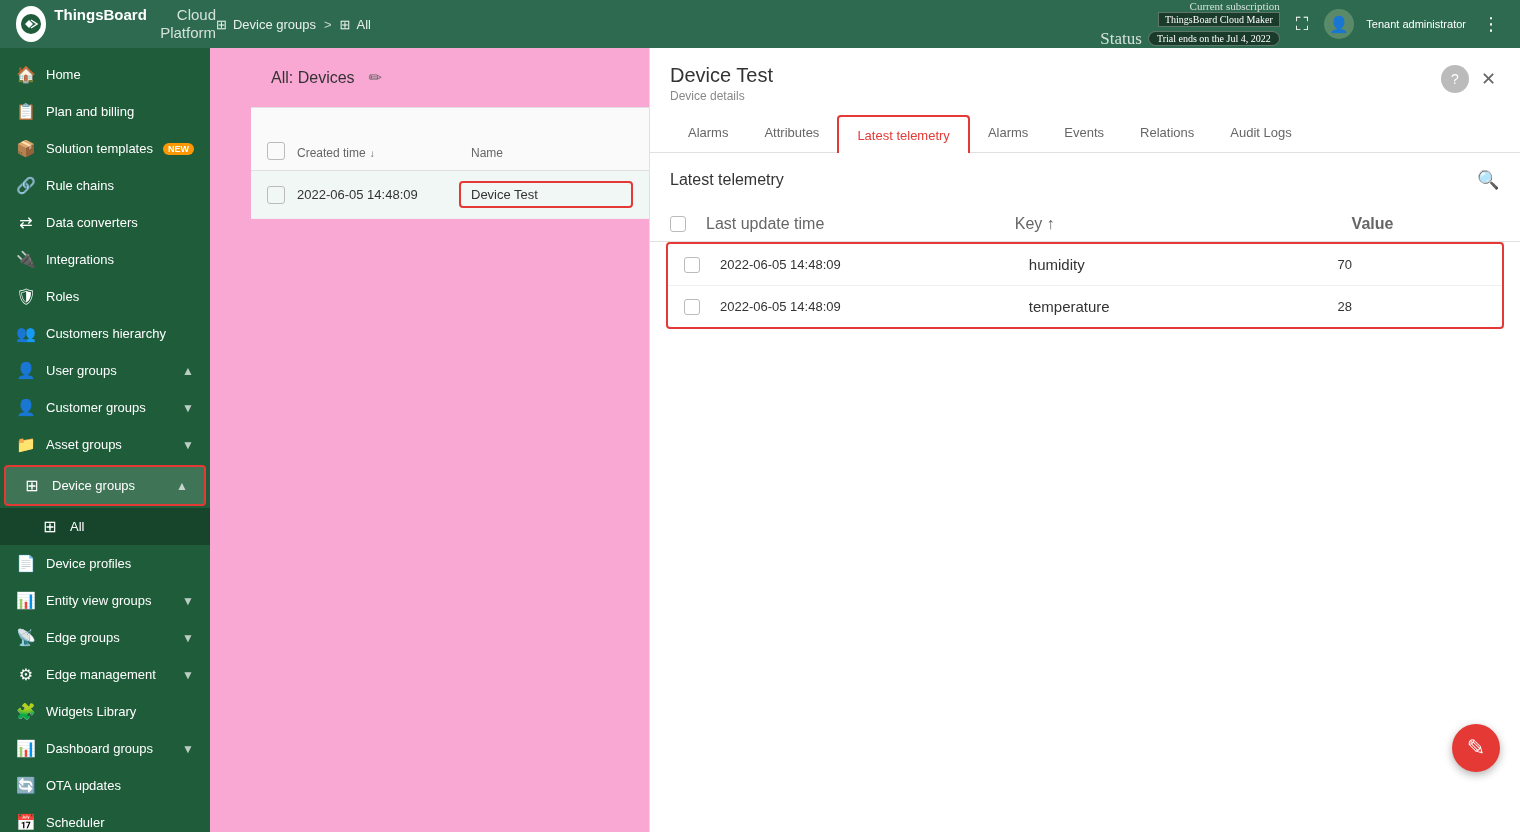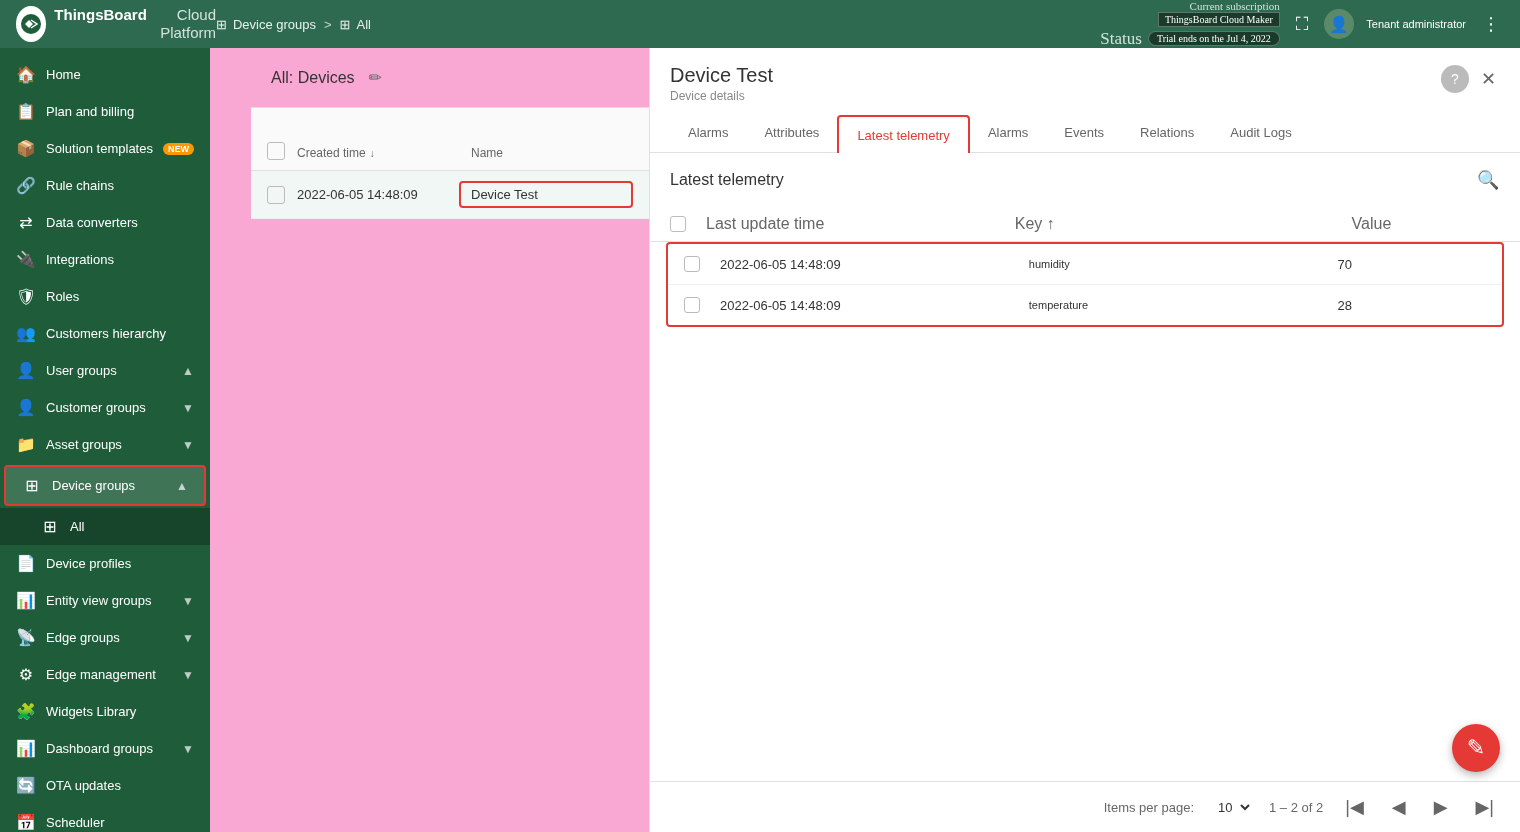--- a/index.html
+++ b/index.html
@@ -274,32 +274,32 @@
       align-items: center;
       padding: 8px 20px;
       border-bottom: 1px solid #e0e0e0;
       font-size: 16px;
       color: #666;
       gap: 12px;
     }
     .tel-col-check { width: 24px; flex-shrink: 0; }
     .tel-col-time { flex: 2; font-weight: 500; display: flex; align-items: center; gap: 4px; }
     .tel-col-key { flex: 2; font-weight: 500; display: flex; align-items: center; gap: 4px; }
-    .tel-col-value { flex: 1; font-weight: 400; margin-left: 28px; }
+    .tel-col-value { flex: 1; font-weight: 700; margin-left: 28px; }
 
     .telemetry-row {
       display: flex;
       align-items: center;
       padding: 12px 20px;
       border-bottom: 1px solid #f0f0f0;
       gap: 12px;
     }
     .tel-row-check { width: 24px; flex-shrink: 0; }
     .tel-row-time { flex: 2; font-size: 13px; color: #333; }
-    .tel-row-key { flex: 2; font-size: 11px; color: #333; }
+    .tel-row-key { flex: 2; font-size: 15px; color: #333; }
     .tel-row-value { flex: 1; font-size: 13px; color: #333; }
 
     .telemetry-highlight {
       border: 2px solid #e53935;
       border-radius: 4px;
       margin: 0 16px;
     }
     .telemetry-highlight .telemetry-row { padding: 12px 16px; }
     .telemetry-highlight .telemetry-row:first-child { border-radius: 4px 4px 0 0; }
     .telemetry-highlight .telemetry-row:last-child { border-bottom: none; border-radius: 0 0 4px 4px; }
@@ -572,31 +572,18 @@
             <div class="tel-row-check">
               <div class="table-checkbox" style="width:16px;height:16px;"></div>
             </div>
             <div class="tel-row-time">2022-06-05 14:48:09</div>
             <div class="tel-row-key">temperature</div>
             <div class="tel-row-value">28</div>
           </div>
         </div>
       </div>
 
-      <div class="detail-footer">
-        <span class="per-page-label">Items per page:</span>
-        <select class="per-page-select">
-          <option>10</option>
-          <option>25</option>
-          <option>50</option>
-        </select>
-        <span class="pagination-info">1 – 2 of 2</span>
-        <button class="pag-btn">|◀</button>
-        <button class="pag-btn">◀</button>
-        <button class="pag-btn">▶</button>
-        <button class="pag-btn">▶|</button>
-      </div>
 
       <button class="fab-btn" style="position:absolute;bottom:60px;right:20px;">✎</button>
     </div>
 
   </div>
 </div>
 
 </body></html>

